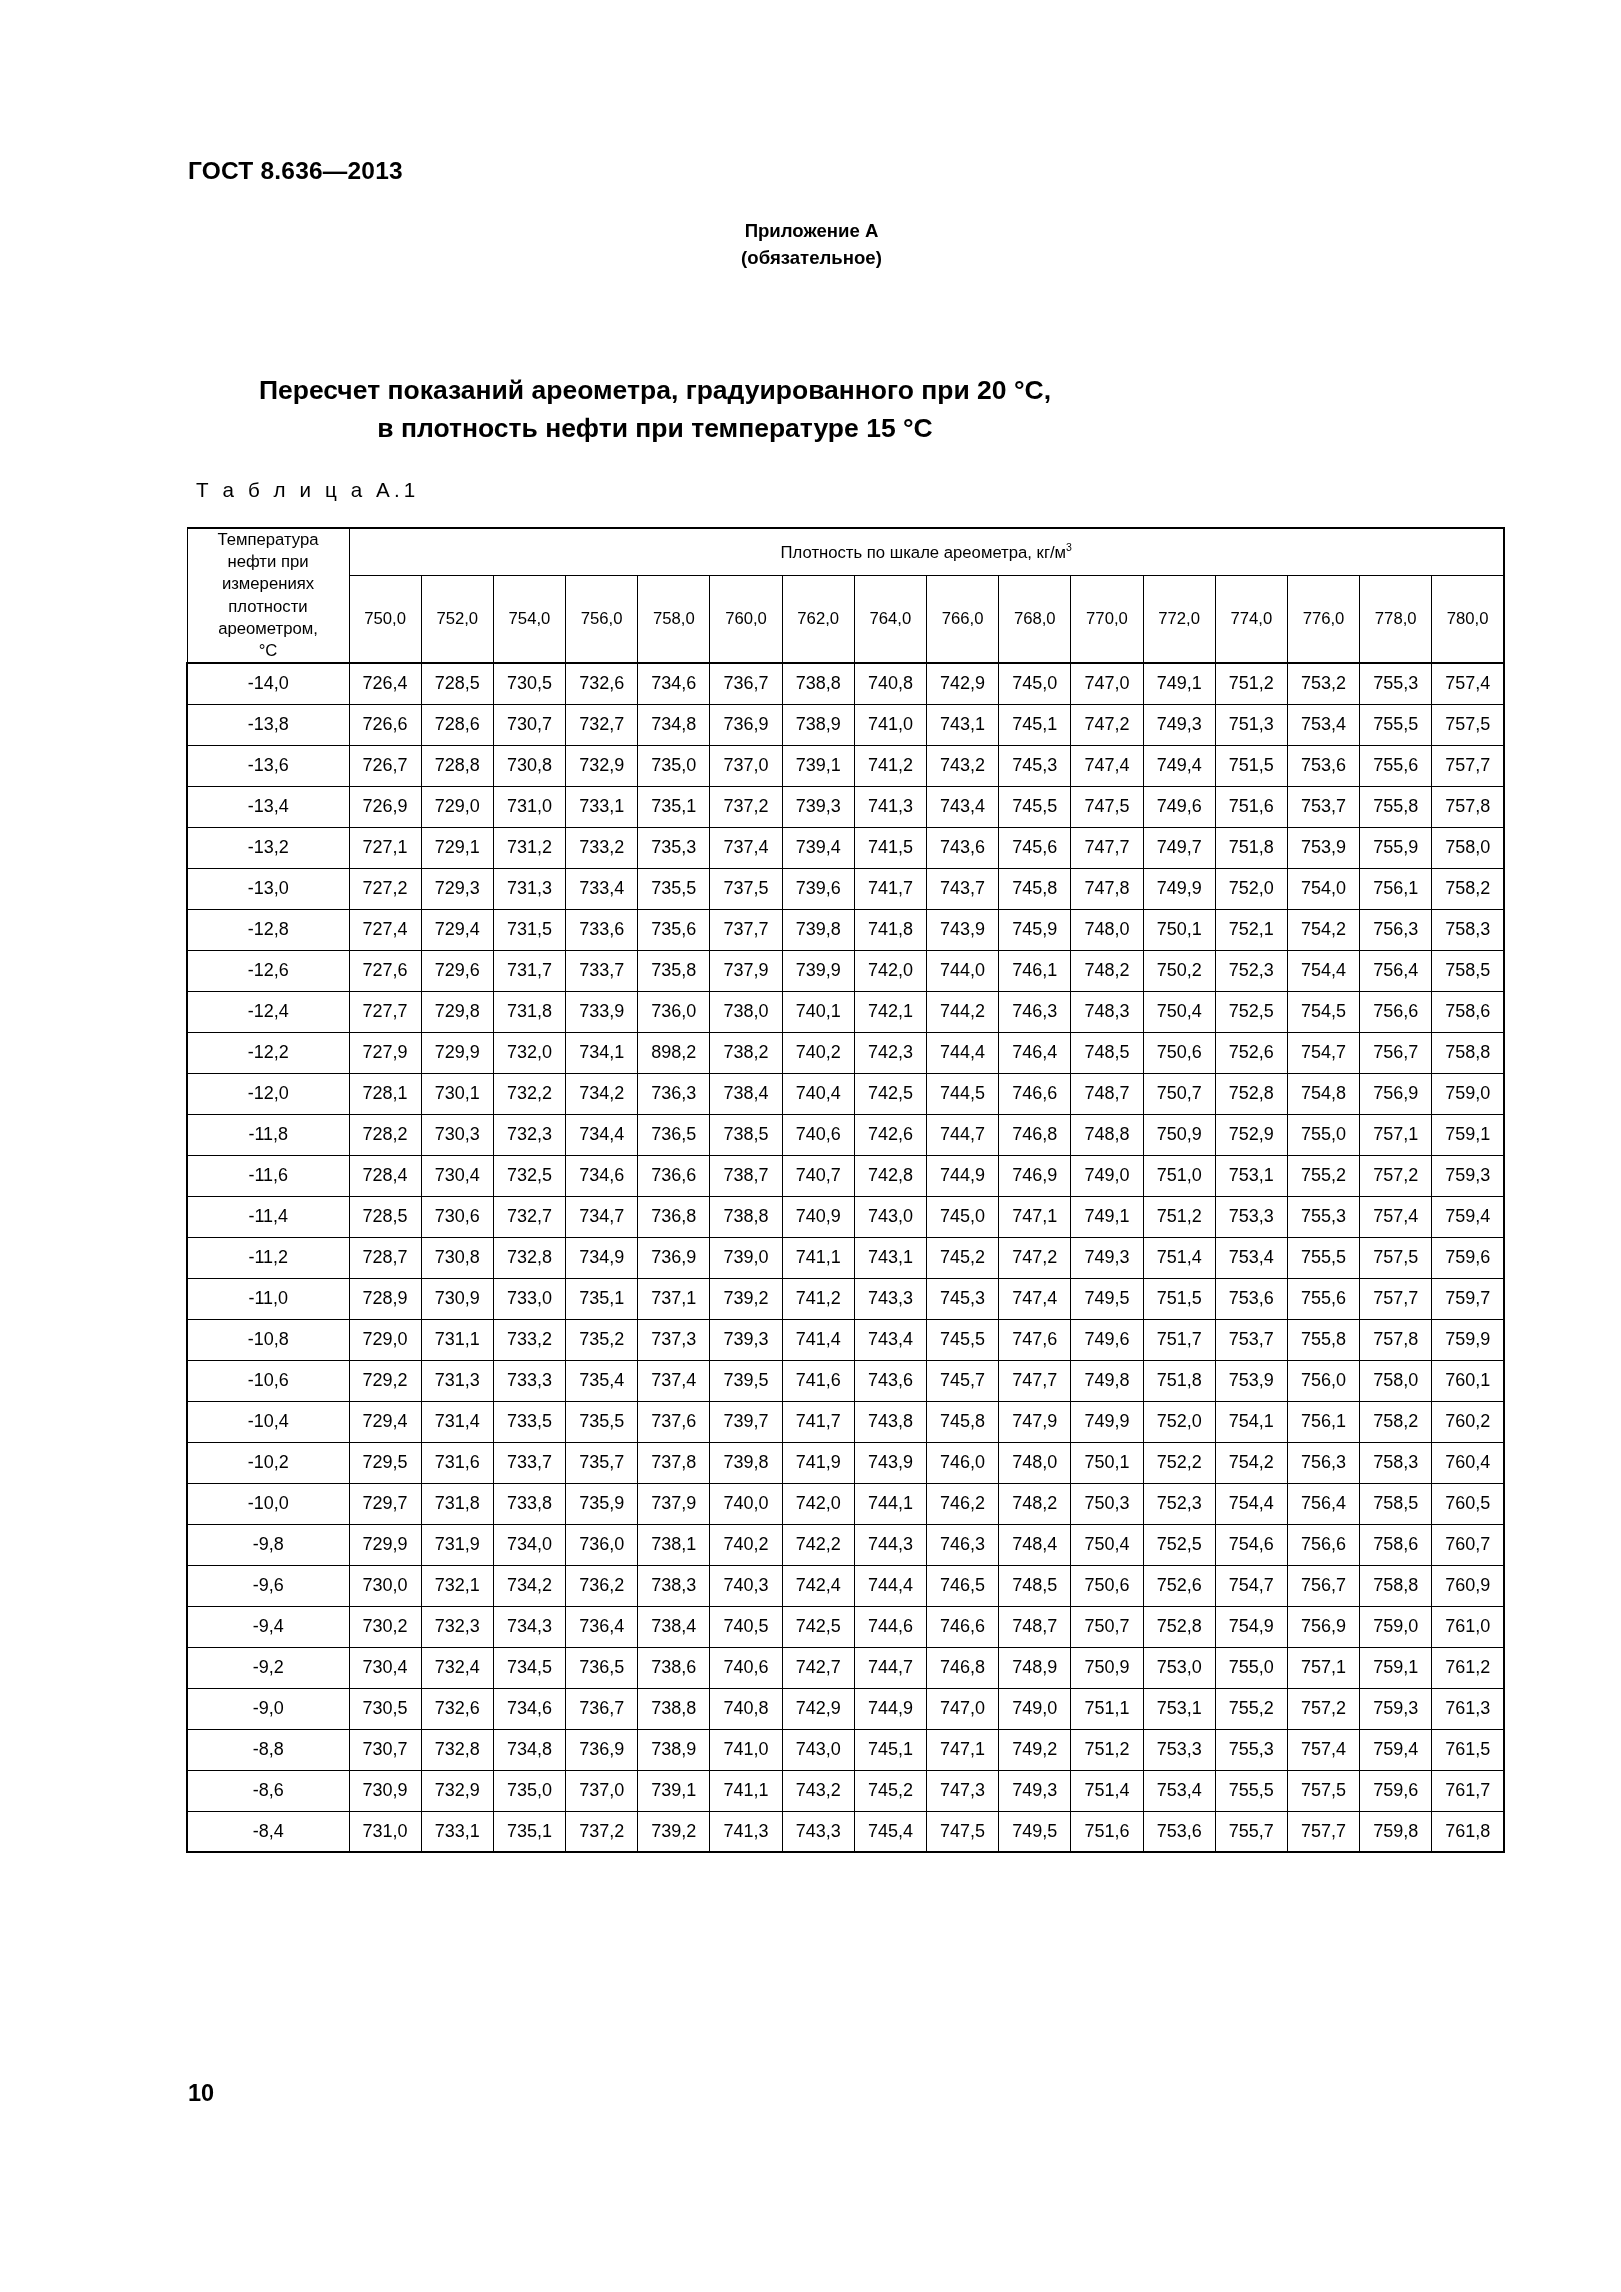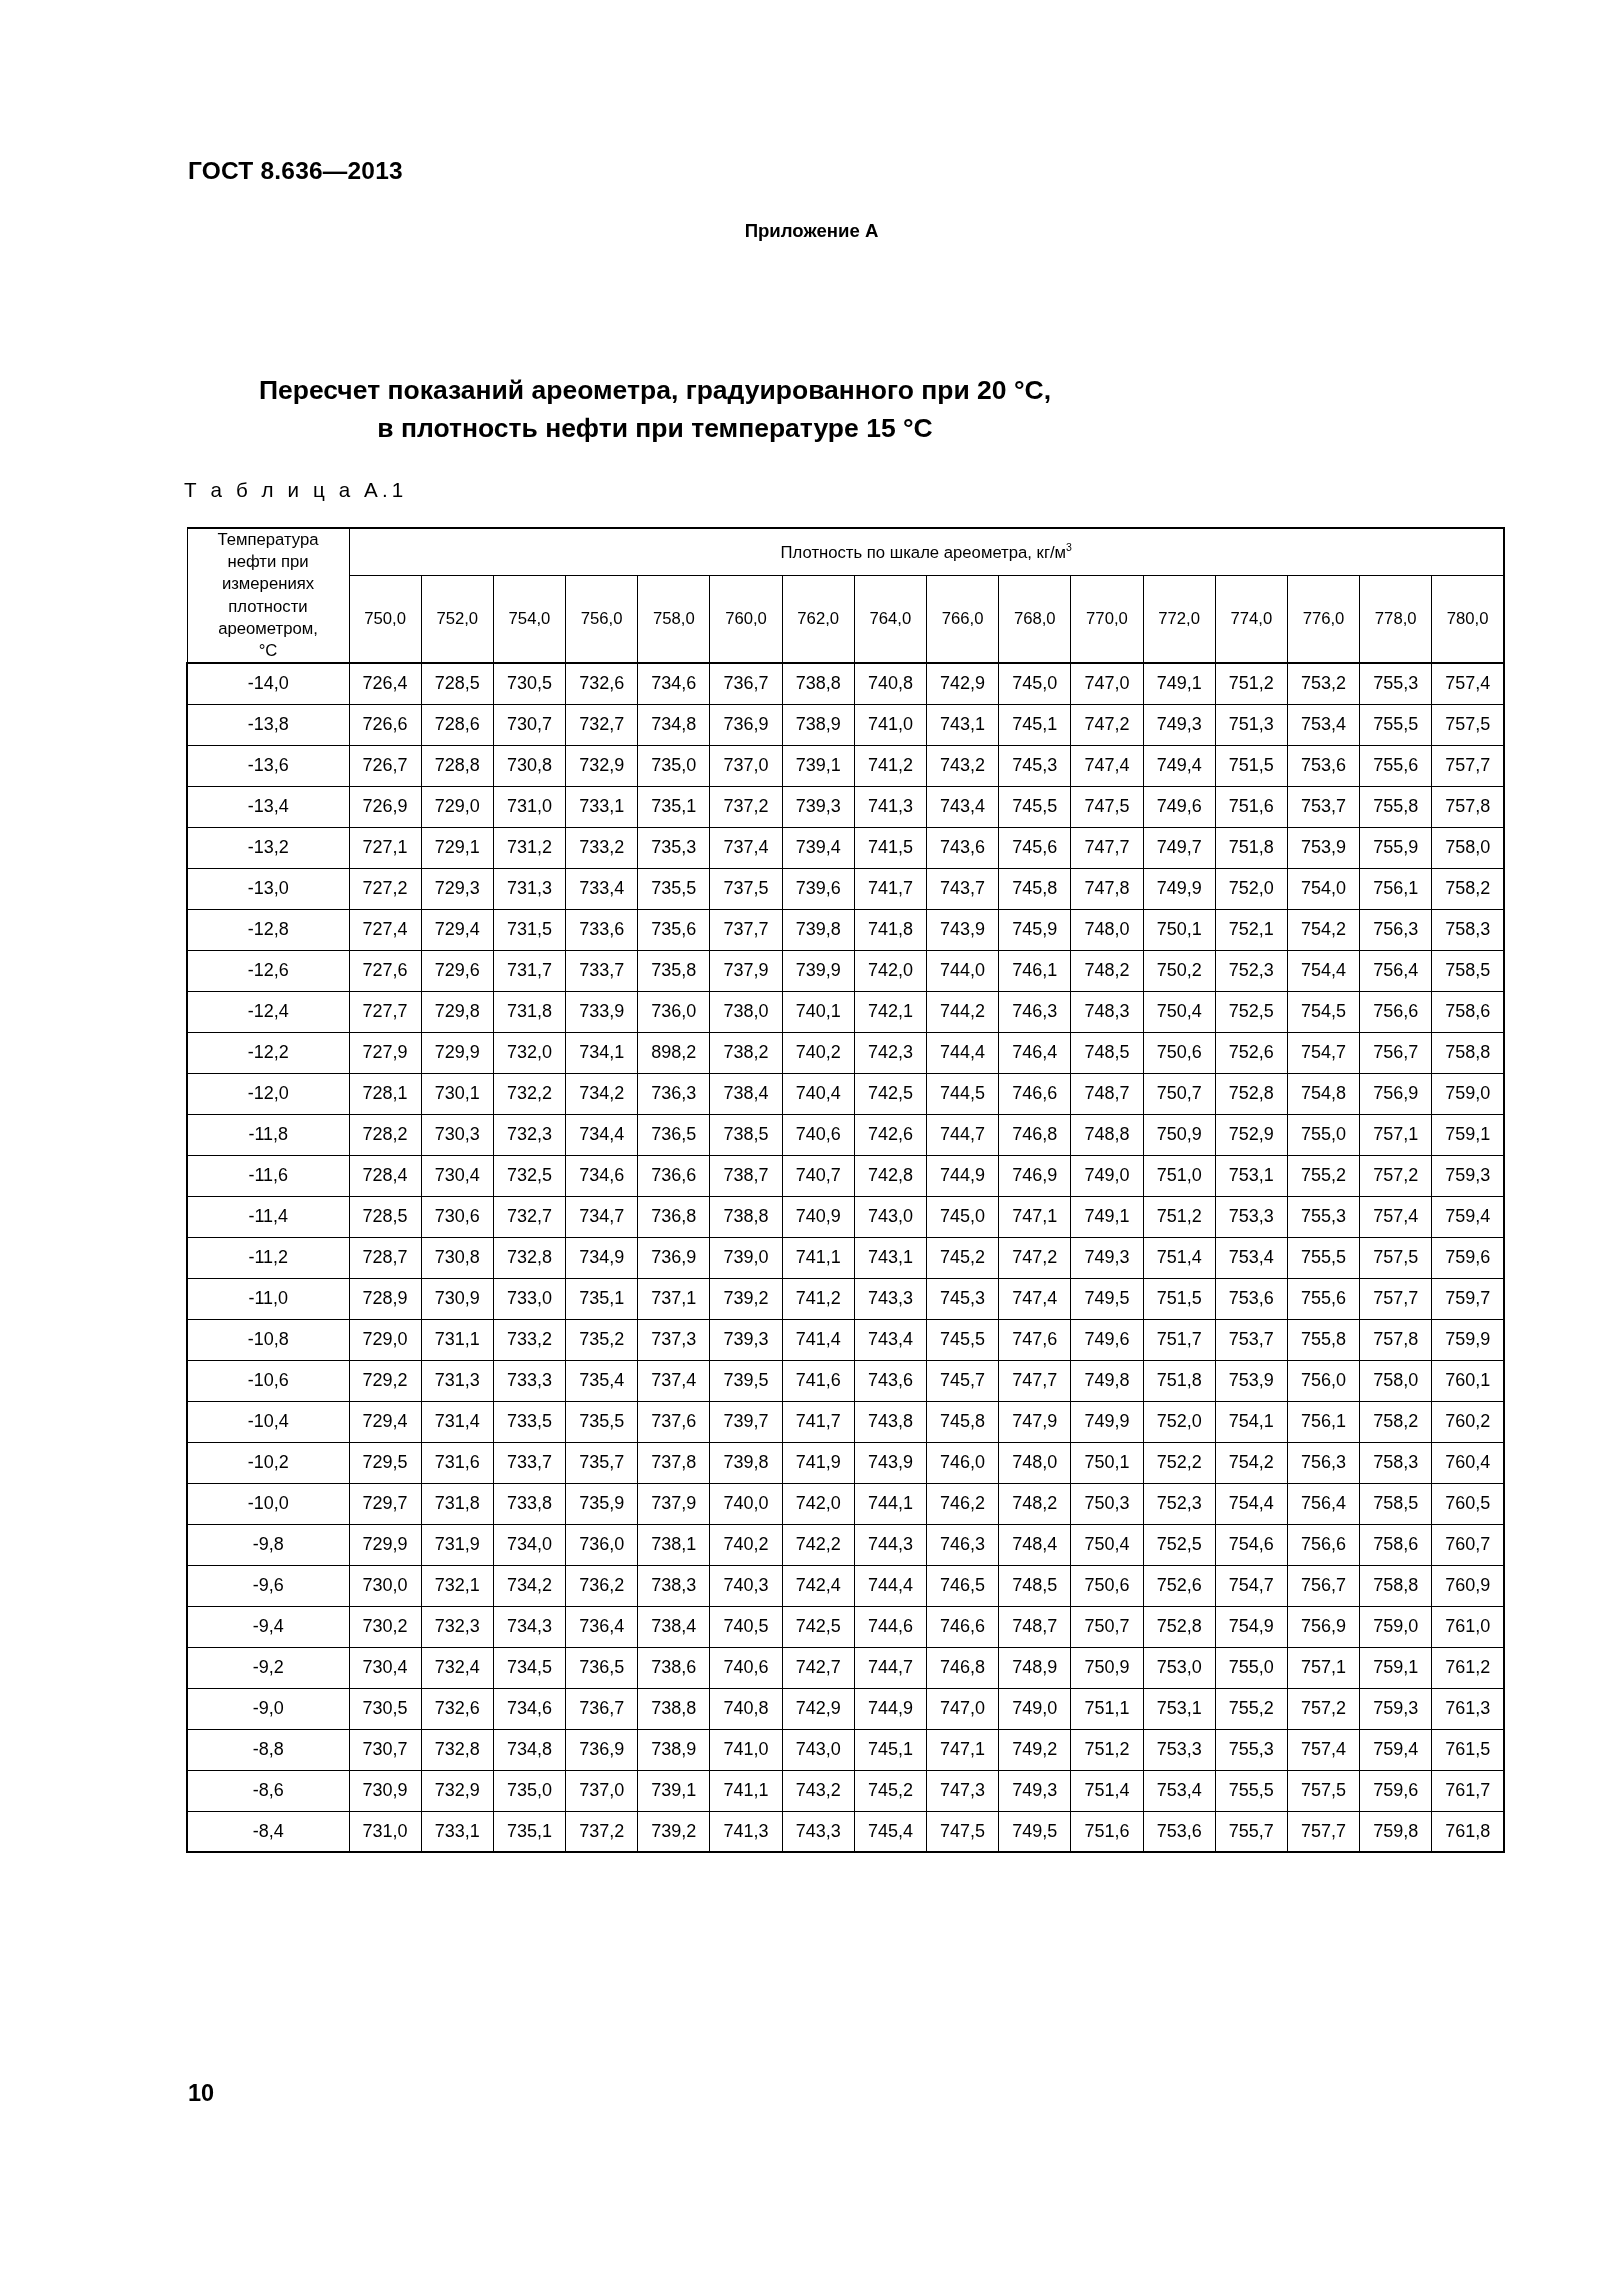--- a/index.html
+++ b/index.html
@@ -45,21 +45,21 @@
     left: 0;
     top: 372px;
     width: 1310px;
     text-align: center;
     font-size: 26.5px;
     font-weight: bold;
     line-height: 1.42;
   }
   .table-caption {
     position: absolute;
-    left: 184px;
+    left: 196px;
     top: 478px;
     font-size: 20.6px;
     letter-spacing: 4.1px;
   }
   .table-wrap {
     position: absolute;
     left: 186px;
     top: 527px;
     width: 1319px;
   }
@@ -123,20 +123,21 @@
 </style>
 </head>
 <body>
 
 <div class="page">
 
   <div class="doc-code">ГОСТ 8.636—2013</div>
 
   <div class="annex-block">
     <div>Приложение А</div>
+    <div>(обязательное)</div>
   </div>
 
   <div class="main-title">
     <div>Пересчет показаний ареометра, градуированного при 20 °C,</div>
     <div>в плотность нефти при температуре 15 °C</div>
   </div>
 
   <div class="table-caption">Т а б л и ц а  А.1</div>
 
   <div class="table-wrap">

